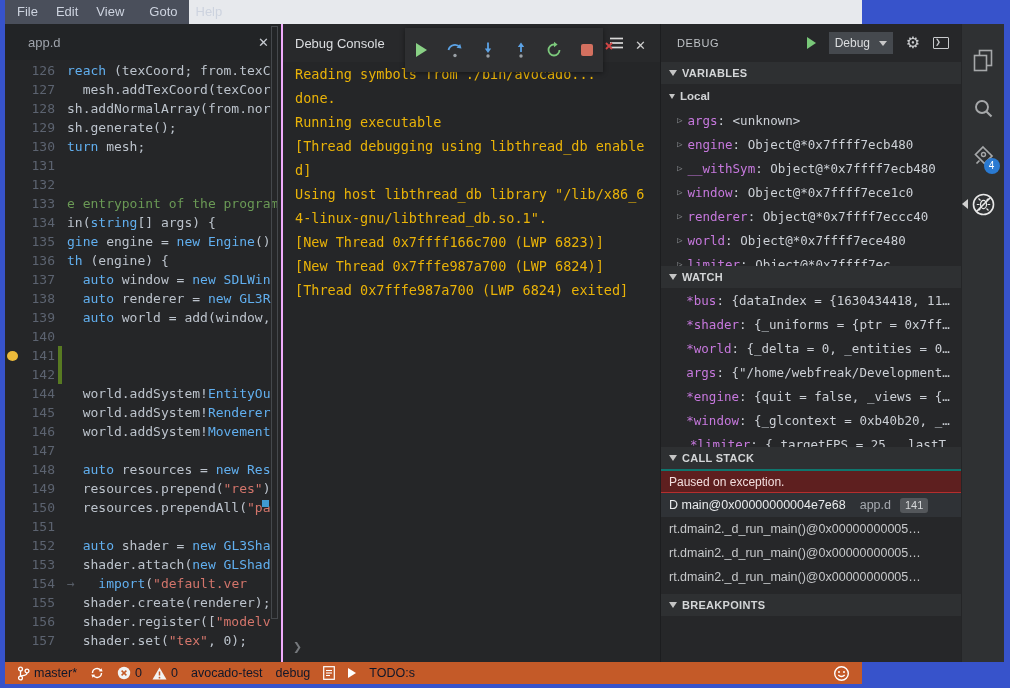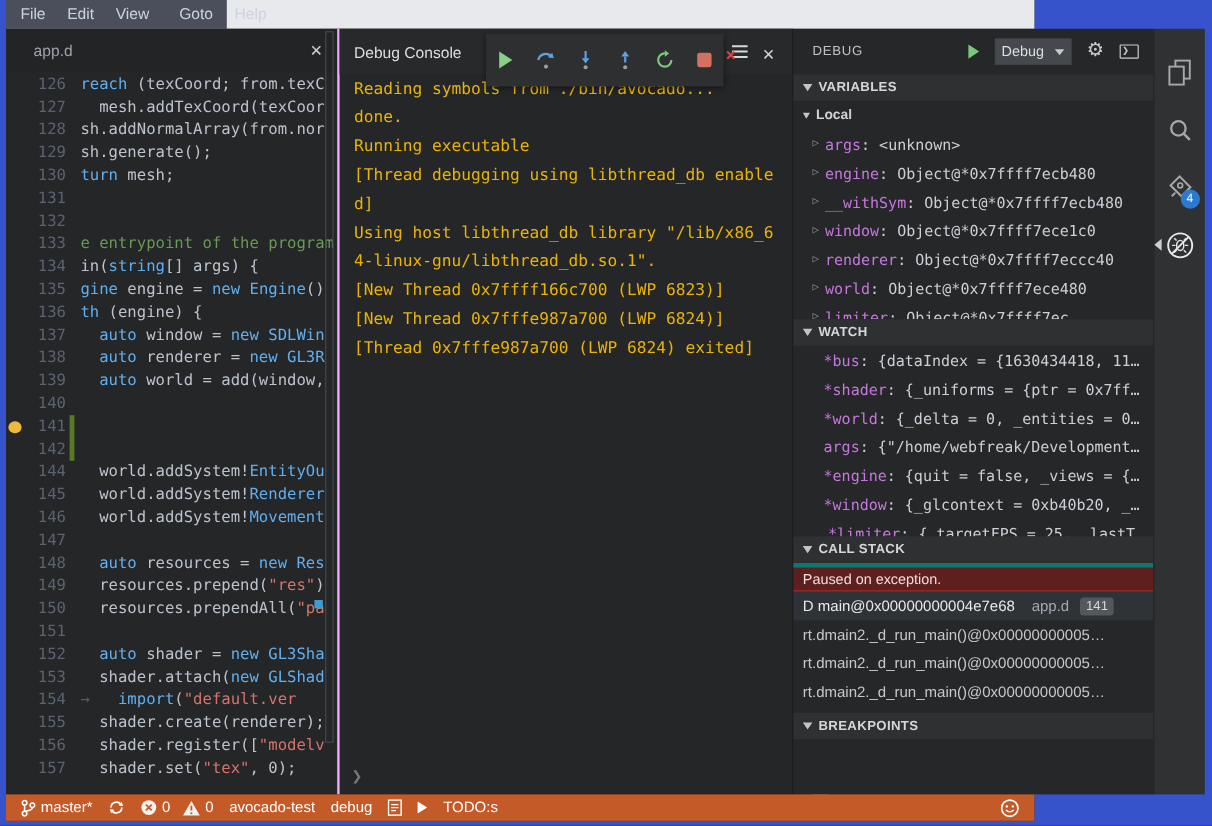--- a/index.html
+++ b/index.html
@@ -89,21 +89,21 @@
                font-family:"Liberation Sans",sans-serif; font-weight:bold; font-size:11.5px; color:#d0d2d4; }
   .group-row .tri-down { border-top-width:5px; border-left-width:3.5px; border-right-width:3.5px; }
   .var-row { height:24px; display:flex; align-items:center; padding-left:16px; white-space:pre; overflow:hidden; }
   .var-arrow { color:#8a8d91; font-size:9px; margin-right:5px; flex:none; }
   .var-name { color:#c678dd; }
   .var-colon { color:#ccd0d6; }
   .var-value { color:#ccd0d6; }
   .watch-body { height:159px; flex:none; overflow:hidden; font-family:"DejaVu Sans Mono",monospace; font-size:12.5px; }
   .watch-body .var-row { padding-left:14px;justify-content:center; }
   .cs-body { height:125px; flex:none; overflow:hidden; font-size:12.5px; }
-  .cs-banner { height:24px; border-top:4px solid #0f766e; border-bottom:1px solid #b52e2e;
+  .cs-banner { height:24px; border-top:2px solid #0f766e; border-bottom:1px solid #b52e2e;
                background:#5e1f1f; color:#f2dede; display:flex; align-items:center;
                padding-left:8px; font-size:12px; }
   .frame-row { height:24px; display:flex; align-items:center; padding:0 8px; color:#c6c8ca;
                white-space:nowrap; overflow:hidden; }
   .frame-row.selected { background:#2f3236; color:#e8eaec; }
   .frame-file { color:#a6aab0; margin-left:14px; }
   .frame-line-badge { margin-left:9px; background:#54575b; color:#d6d8da; font-size:11px;
                       padding:0 5px; border-radius:3px; height:15px; line-height:15px; }
   .bp-list-body { flex:1; overflow:hidden; font-size:12.5px;margin-top:40px; }
   .bp-row { height:24px; display:flex; align-items:center; padding-left:16px; color:#c9cbcd; }
@@ -118,21 +118,21 @@
   .ab-item { width:43px; height:48px; display:flex; align-items:center; justify-content:center;
              position:relative; flex:none; }
   .ab-badge { position:absolute; right:5px; bottom:6px; width:16px; height:16px; border-radius:50%;
               background:#2a7ad2; color:#fff; font-size:10px; line-height:16px; text-align:center; }
   .active-arrow { position:absolute; left:0; top:175px; width:0; height:0;
                   border-top:5px solid transparent; border-bottom:5px solid transparent;
                   border-right:6px solid #cfcfcf; }
 
   
   .statusbar { position:absolute; left:0; right:0; bottom:0; height:22px; background:#c45a28;
-               display:flex; align-items:center; color:#ffffff; font-size:12.5px;
+               display:flex; align-items:center; color:#0f172a; font-size:12.5px;
                padding:0 12px; gap:13px; }
   .sb-item { display:flex; align-items:center; gap:4px; white-space:nowrap; }
   .sb-play { width:0; height:0; border-top:5px solid transparent; border-bottom:5px solid transparent;
              border-left:8px solid #fff; }
   .sb-right { margin-left:auto; display:flex; align-items:center; }
 </style>
 </head>
 <body>
 
 <div class="window">

